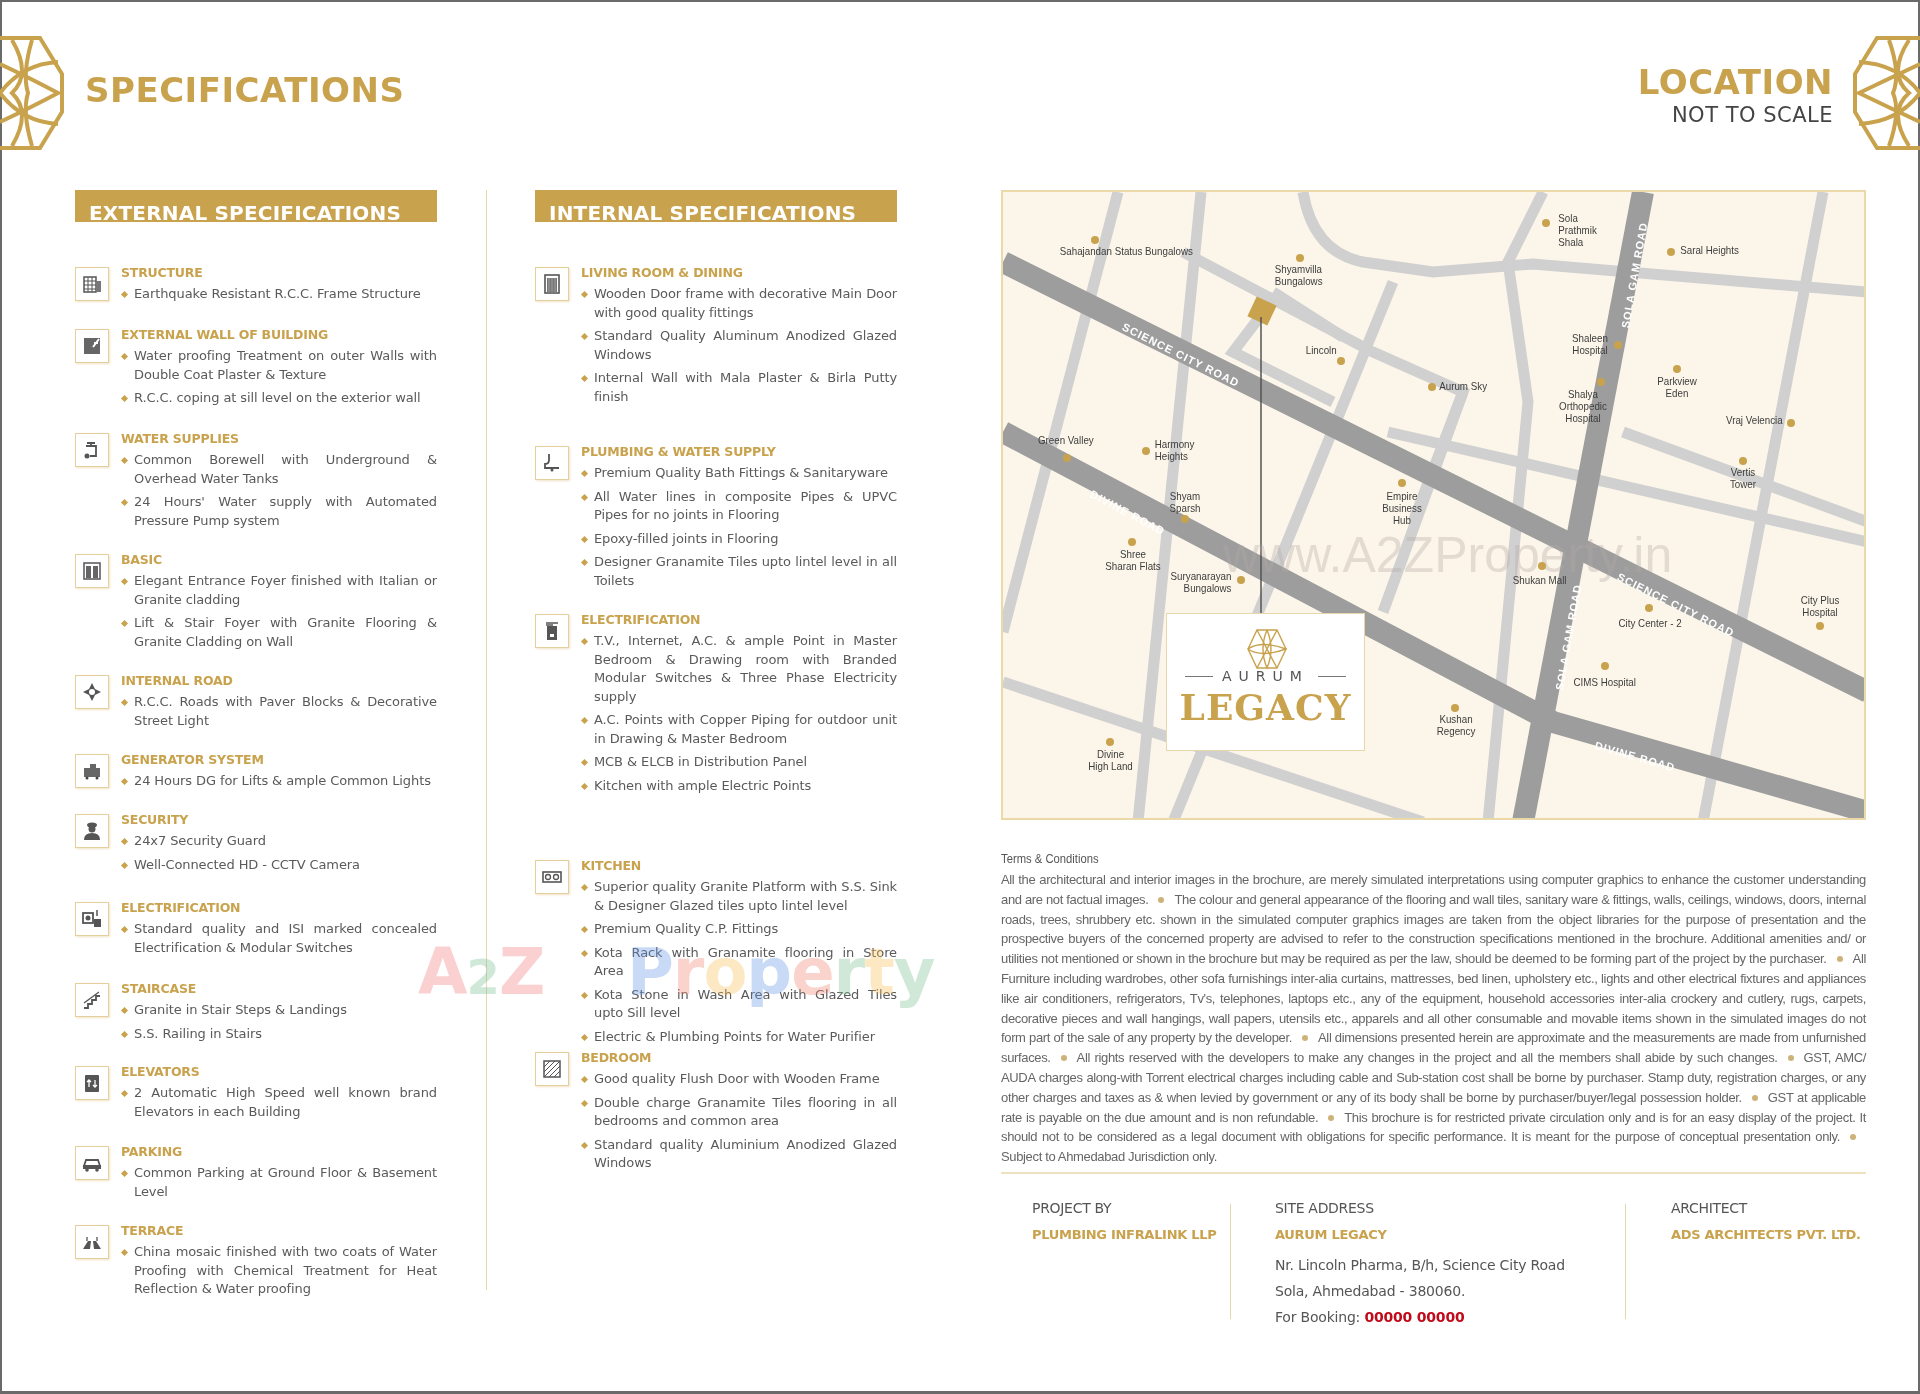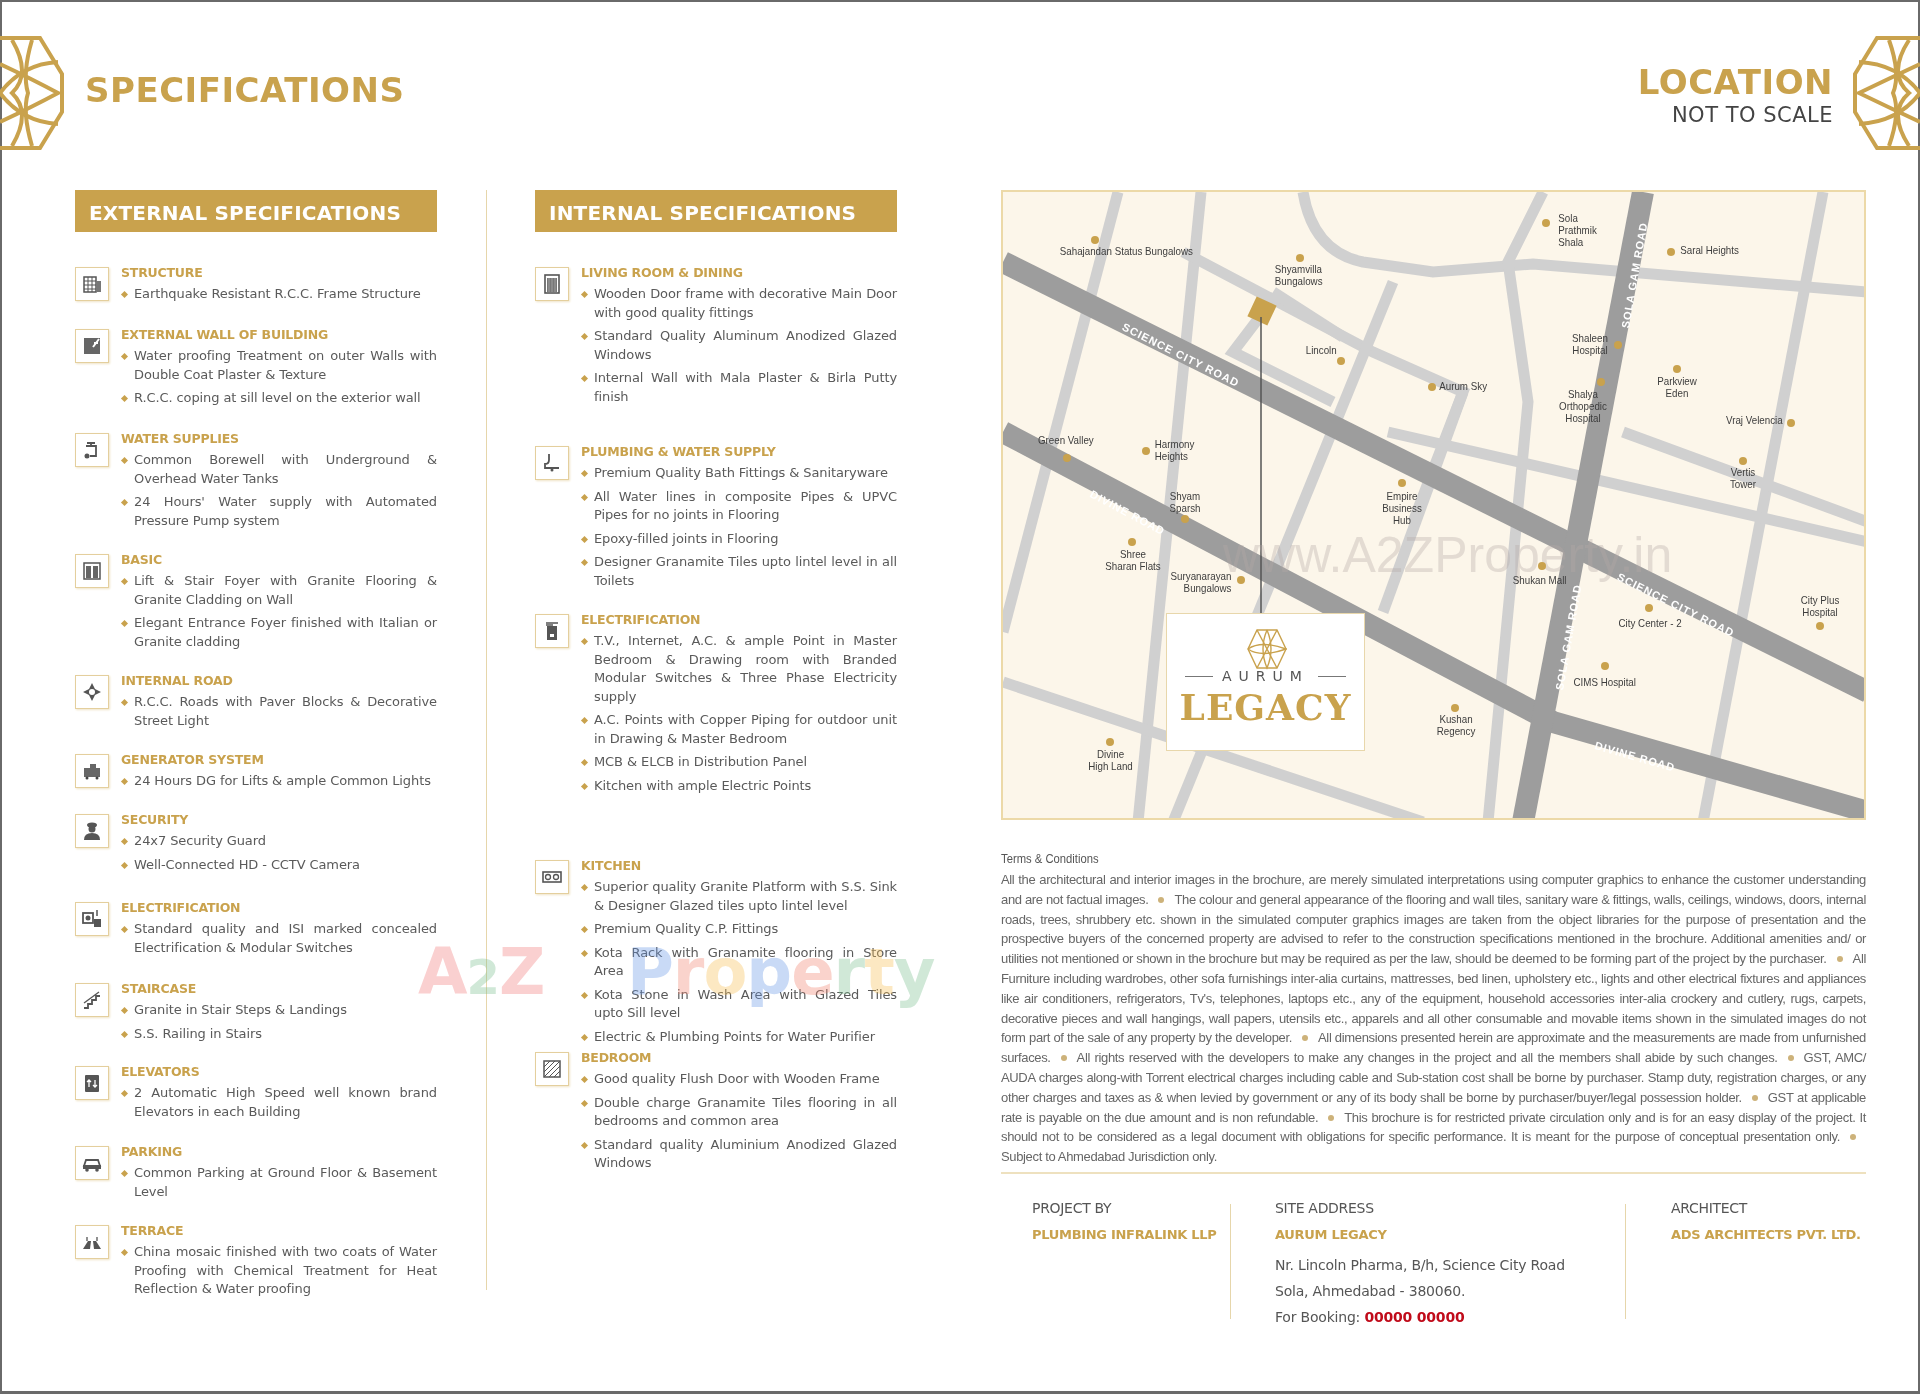--- a/index.html
+++ b/index.html
@@ -11,21 +11,21 @@
   .hex-logo svg { display: block; }
 
   .title-specs { position: absolute; left: 85px; top: 70px; font-family: "DejaVu Sans", sans-serif; font-weight: bold; font-size: 34px; color: #c9a24d; letter-spacing: 0.5px; }
   .title-loc { position: absolute; right: 87px; top: 62px; text-align: right; margin-left: 48px; }
   .title-loc .big { font-family: "DejaVu Sans", sans-serif; font-weight: bold; font-size: 34px; color: #c9a24d; letter-spacing: 0.5px; line-height: 40px; }
   .title-loc .small { font-size: 21px; color: #444; letter-spacing: 0.5px; line-height: 26px; }
 
   .col { position: absolute; top: 190px; }
   .col-ext { left: 75px; width: 362px; }
   .col-int { left: 535px; width: 362px; }
-  .col-header { height: 42px; background: #c9a24d; color: #fff; font-weight: bold; font-size: 20px; padding: 11px 14px; letter-spacing: 0.2px; white-space: nowrap; }
+  .col-header { height: 32px; background: #c9a24d; color: #fff; font-weight: bold; font-size: 20px; padding: 11px 14px; letter-spacing: 0.2px; white-space: nowrap; }
   .col-divider { position: absolute; left: 486px; top: 190px; width: 1px; height: 1100px; background: #e6d6ab; }
 
   .spec { position: absolute; left: 0; width: 362px; }
   .spec-icon { position: absolute; left: 0; top: 2px; width: 34px; height: 34px; border: 1px solid #e4cf9d; background: #fff; box-shadow: 1px 1px 2px #efe4c7; display: flex; align-items: center; justify-content: center; }
   .spec-icon svg { width: 22px; height: 22px; }
   .spec-title { position: absolute; left: 46px; top: 0; font-size: 12.5px; font-weight: bold; color: #c9a24d; letter-spacing: -0.2px; white-space: nowrap; }
   .spec-list { position: absolute; left: 46px; top: 20px; width: 316px; list-style: none; }
   .spec-list li { position: relative; padding-left: 13px; font-size: 13px; line-height: 18.5px; color: #5a5a5a; text-align: justify; margin-bottom: 5px; letter-spacing: -0.1px; }
   .spec-list li::before { content: ""; position: absolute; left: 1px; top: 7px; width: 5px; height: 5px; background: #c9a24d; transform: rotate(45deg); }
 
@@ -145,22 +145,22 @@
     <div class="spec" style="left: 75px; top: 552px;">
       <div class="spec-icon">
         <svg viewBox="0 0 22 22">
           <rect x="3" y="3" width="16" height="16" fill="none" stroke="#555" stroke-width="1.5"></rect>
           <rect x="5" y="6" width="5" height="12" fill="#666"></rect>
           <rect x="12" y="6" width="5" height="12" fill="#666"></rect>
         </svg>
       </div>
       <div class="spec-title">BASIC</div>
       <ul class="spec-list">
+        <li>Elegant Entrance Foyer finished with Italian or Granite cladding</li>
         <li>Lift &amp; Stair Foyer with Granite Flooring &amp; Granite Cladding on Wall</li>
-        <li>Elegant Entrance Foyer finished with Italian or Granite cladding</li>
       </ul>
     </div>
     <div class="spec" style="left: 75px; top: 673px;">
       <div class="spec-icon">
         <svg viewBox="0 0 22 22">
           <path d="M11 2 L14 8 L20 11 L14 14 L11 20 L8 14 L2 11 L8 8 Z" fill="#555"></path>
           <circle cx="11" cy="11" r="3" fill="#fff"></circle>
         </svg>
       </div>
       <div class="spec-title">INTERNAL ROAD</div>

